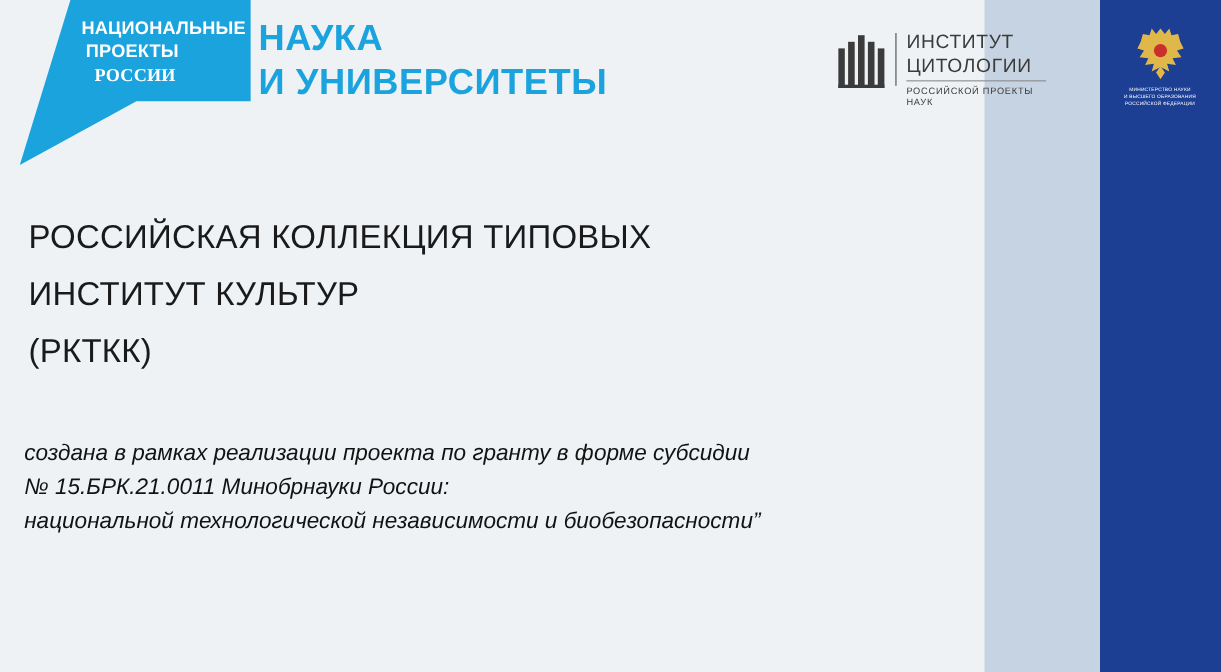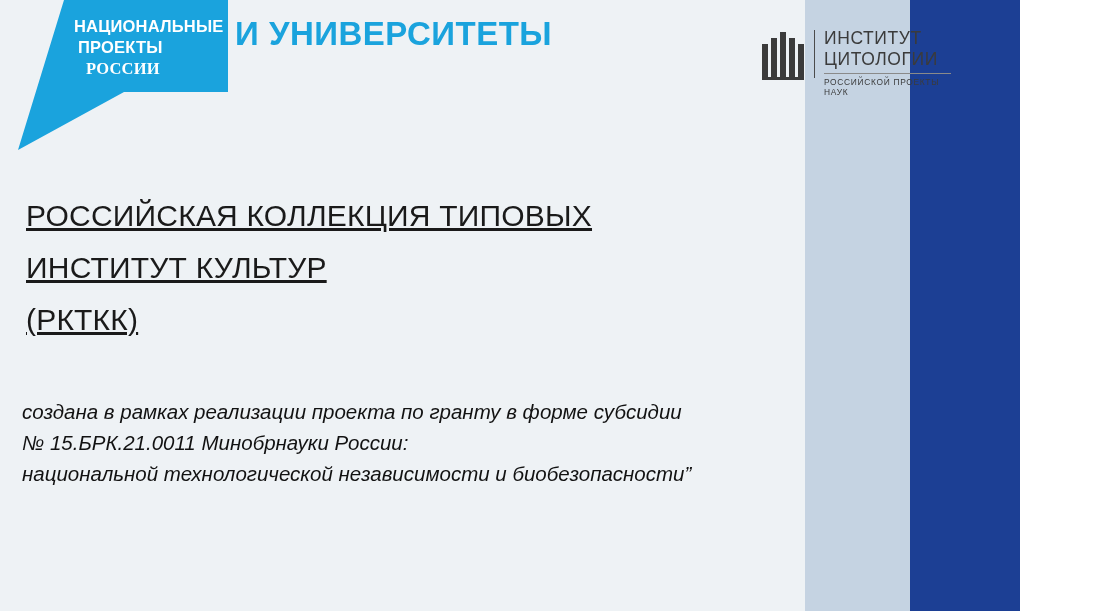--- a/index.html
+++ b/index.html
@@ -8,21 +8,21 @@
   }
   body {
     width: 1110px;
     height: 611px;
     overflow: hidden;
     font-family: "Liberation Sans", sans-serif;
     background: #ffffff;
   }
   .slide {
     position: relative;
-    width: 1020px;
+    width: 1110px;
     height: 611px;
     background: #eef2f5;
     overflow: hidden;
   }
   
   .band-light {
     position: absolute;
     top: 0;
     right: 110px;
     width: 105px;
@@ -154,21 +154,21 @@
   .heading {
     position: absolute;
     left: 26px;
     top: 190px;
     width: 840px;
     color: #1a1a1a;
     font-size: 30px;
     line-height: 52px;
     letter-spacing: 0.2px;
   }
-  .heading div { white-space: nowrap; text-decoration: underline; }
+  .heading div { white-space: nowrap; }
 
   
   .body-text {
     position: absolute;
     left: 22px;
     top: 396px;
     width: 960px;
     color: #121212;
     font-style: italic;
     font-size: 20.5px;
@@ -189,20 +189,21 @@
       <path d="M46,0 L210,0 L210,92 L106,92 L0,150 Z" fill="#1aa3dd"></path>
     </svg>
     <div class="np-text">
       <div class="np-l1">НАЦИОНАЛЬНЫЕ</div>
       <div class="np-l2">ПРОЕКТЫ</div>
       <div class="np-l3">РОССИИ</div>
     </div>
   </div>
 
   <div class="np-title">
+    <div>НАУКА</div>
     <div>И УНИВЕРСИТЕТЫ</div>
   </div>
 
   <div class="cyt-logo">
     <svg class="cyt-mark" viewBox="0 0 44 52">
       <rect x="0" y="16" width="6" height="36" fill="#3b3b3b"></rect>
       <rect x="9" y="10" width="6" height="42" fill="#3b3b3b"></rect>
       <rect x="18" y="4" width="6" height="48" fill="#3b3b3b"></rect>
       <rect x="27" y="10" width="6" height="42" fill="#3b3b3b"></rect>
       <rect x="36" y="16" width="6" height="36" fill="#3b3b3b"></rect>

